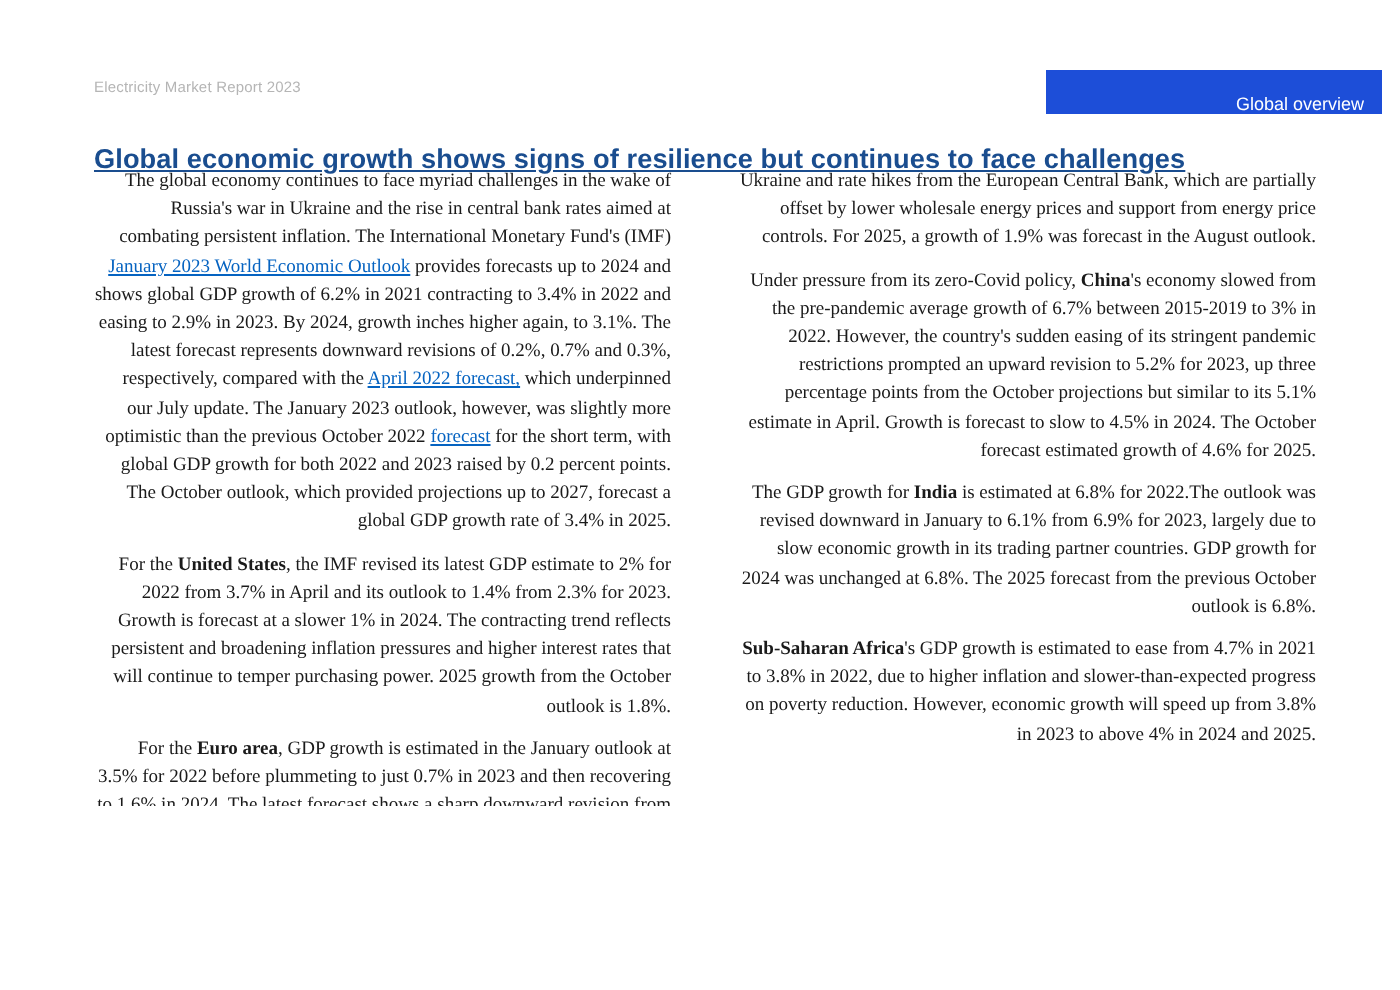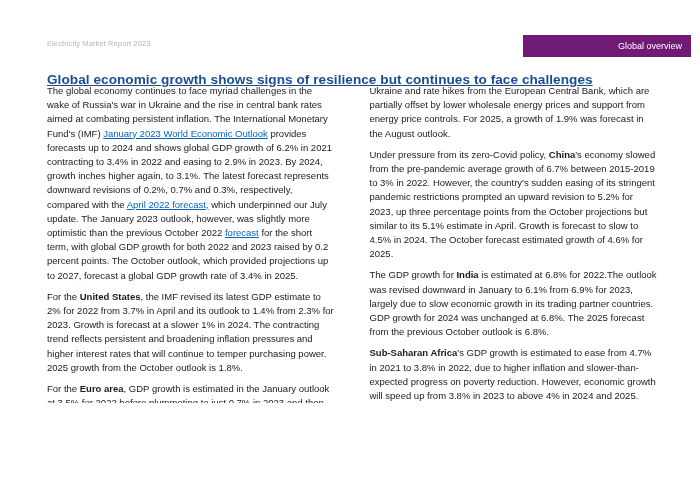--- a/index.html
+++ b/index.html
@@ -11,42 +11,43 @@
     overflow:hidden;
   }
   
   .report-title{
     position:absolute;left:47px;top:39px;
     font-size:7.5px;color:#b5b5b5;letter-spacing:.1px;
   }
   .badge{
     position:absolute;right:9px;top:35px;
     width:159px;height:22px;
-    background:#701a75;
+    background:#1d4ed8;
     color:#ffffff;font-size:9px;
-    display:flex;align-items:center;justify-content:flex-end;
+    display:flex;align-items:flex-end;justify-content:flex-end;
     padding-right:9px;box-sizing:content-box;
   }
   
   .page-title{
     position:absolute;left:47px;top:63px;width:612px;
     font-size:13.6px;font-weight:bold;color:#1a4d8f;
     letter-spacing:.05px;
     text-decoration:underline;
   }
   
   .columns{
     position:absolute;left:47px;top:84px;width:611px;
     display:flex;gap:34px;
   }
   .col{flex:1 1 0;min-width:0;}
   .para{
     margin:0 0 7px 0;
     font-size:9.5px;line-height:14.2px;color:#1a1a1a;
-    text-align:left;
+    text-align:right;
+    font-family:Liberation Serif, serif;
   }
   .bold{font-weight:bold;}
   .link{color:#0563c1;text-decoration:underline;cursor:pointer;}
   
   .page-label{
     position:absolute;left:0;right:0;top:472px;
     text-align:left;
     font-size:8px;color:#3d3d3d;
     font-variant:small-caps;letter-spacing:.3px;
   }

